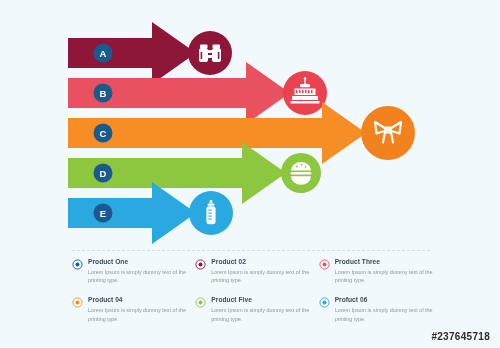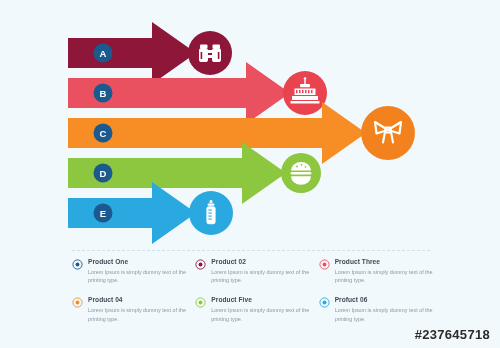--- a/index.html
+++ b/index.html
@@ -48,21 +48,21 @@
     font-size:5.4px;
     color:#8b97a3;
     line-height:1.55;
     margin-top:1.5px;
   }
 
   
   .watermark {
     position:absolute;
     right:10px; bottom:6px;
-    font-size:13px;
+    font-size:10px;
     font-weight:bold;
     color:#2b2b2b;
     letter-spacing:.3px;
     text-align:center;
   }
 </style>
 </head>
 <body>
 
 <div id="stage">

